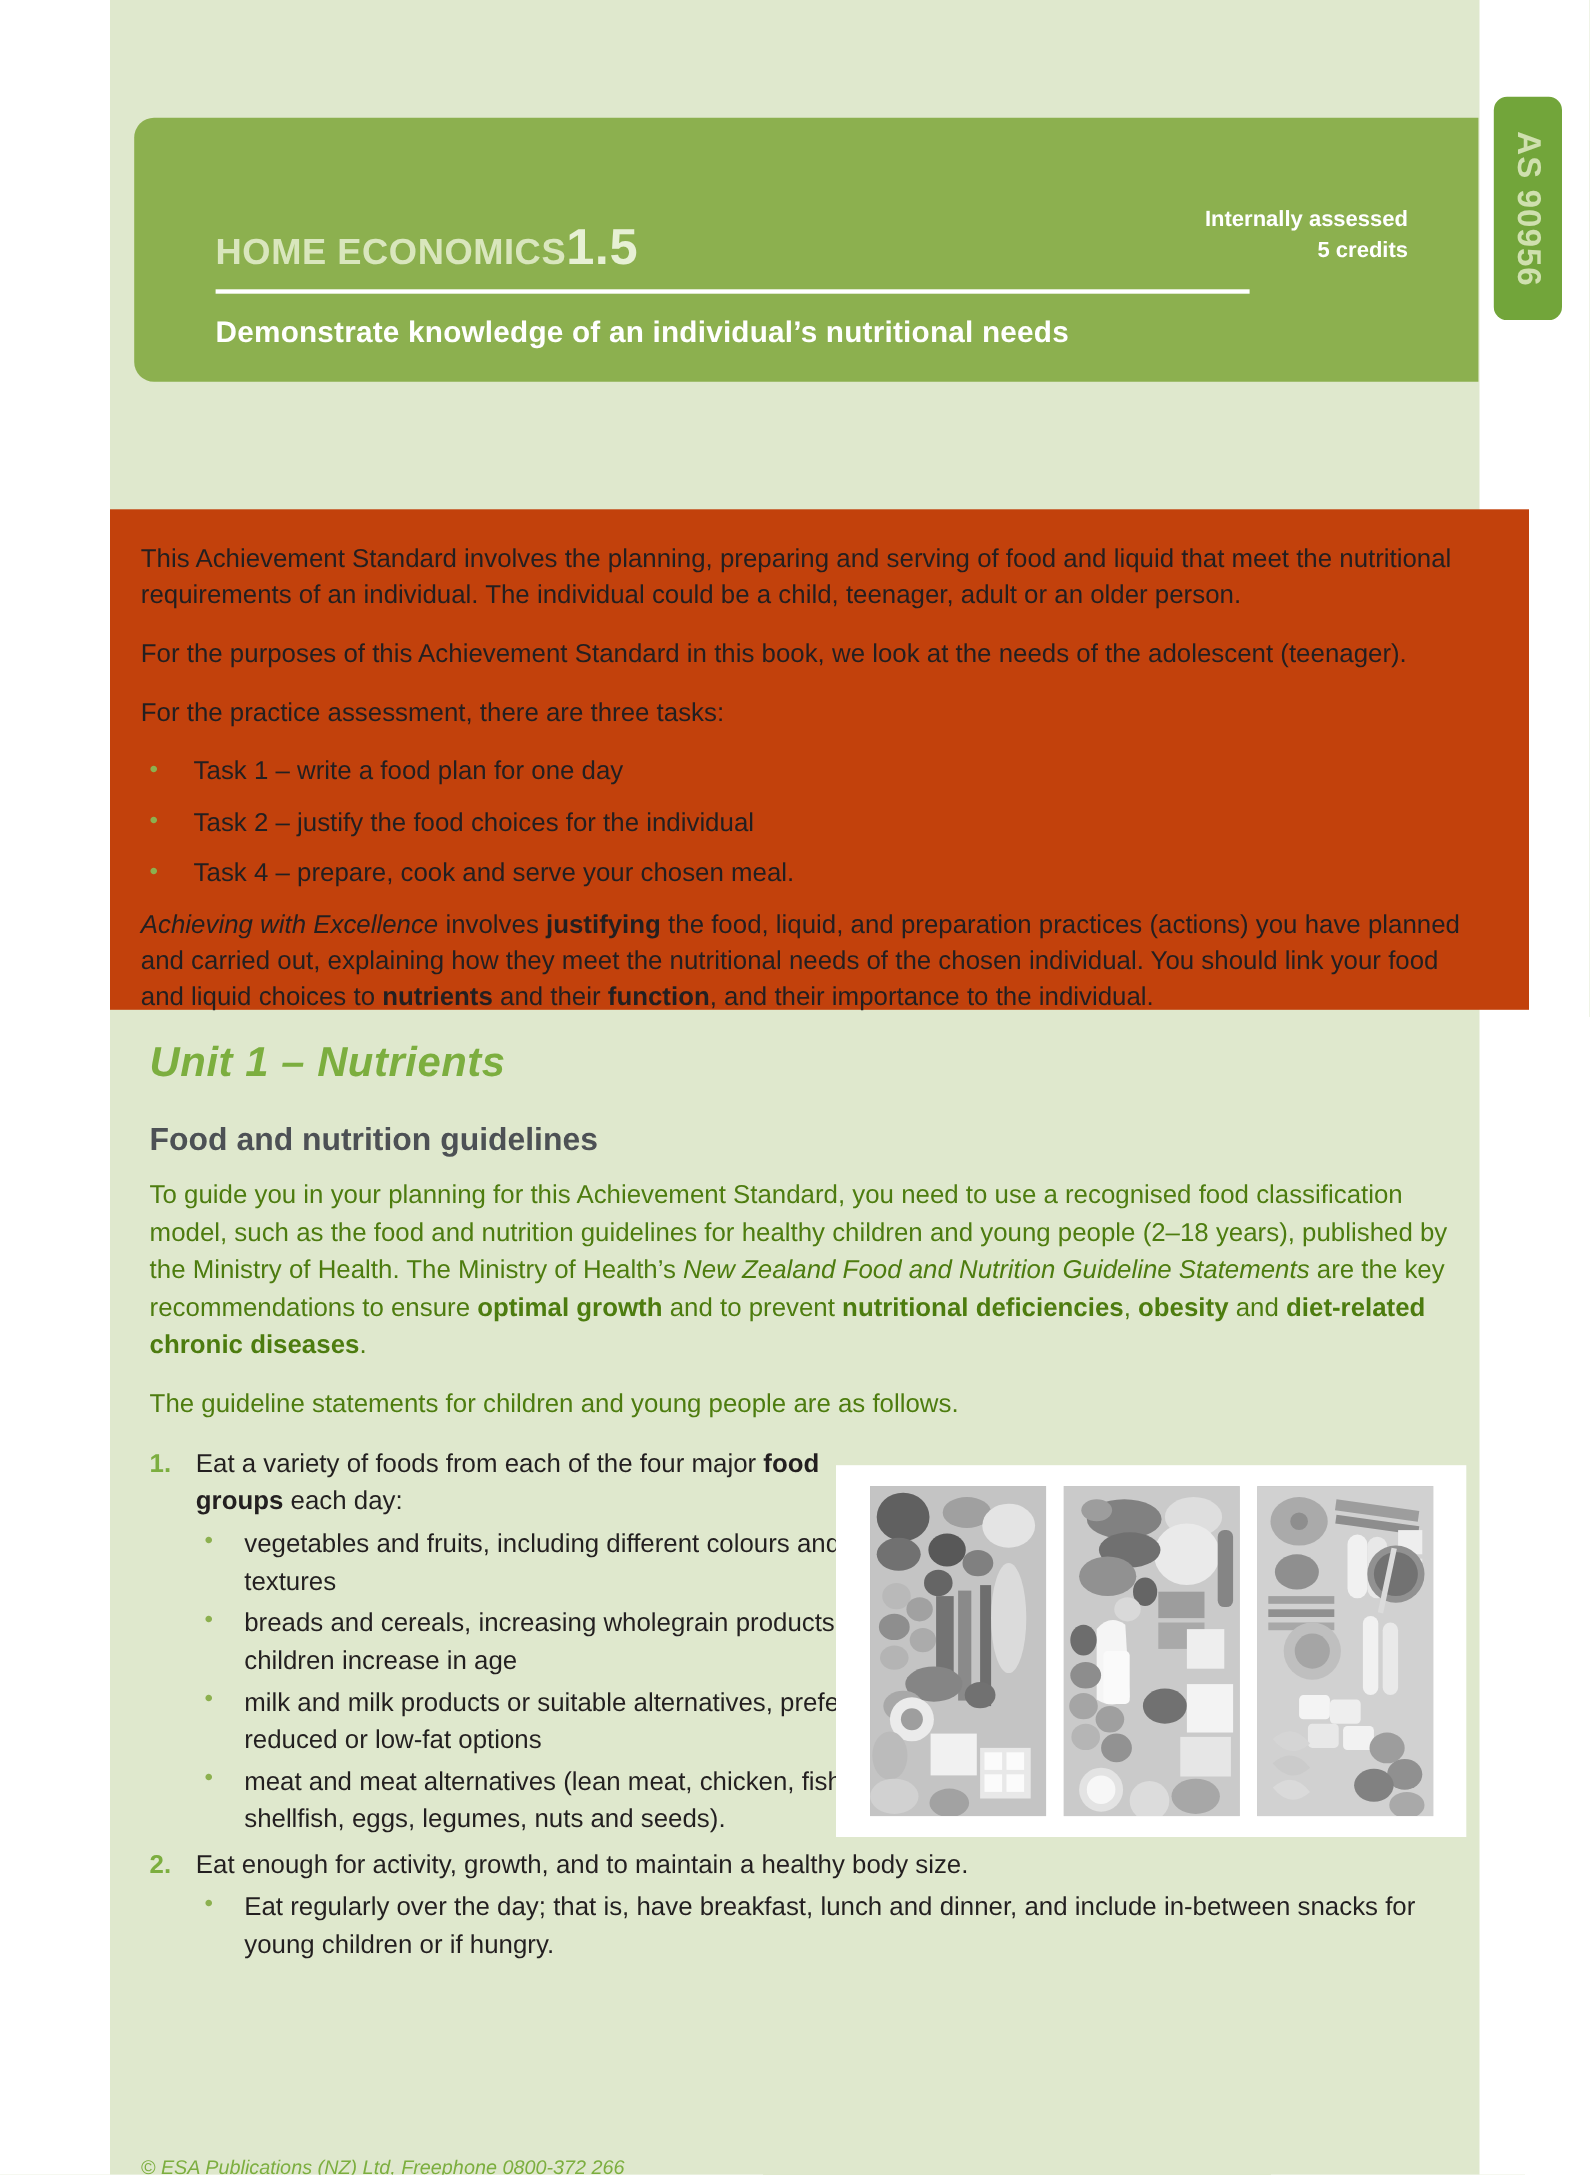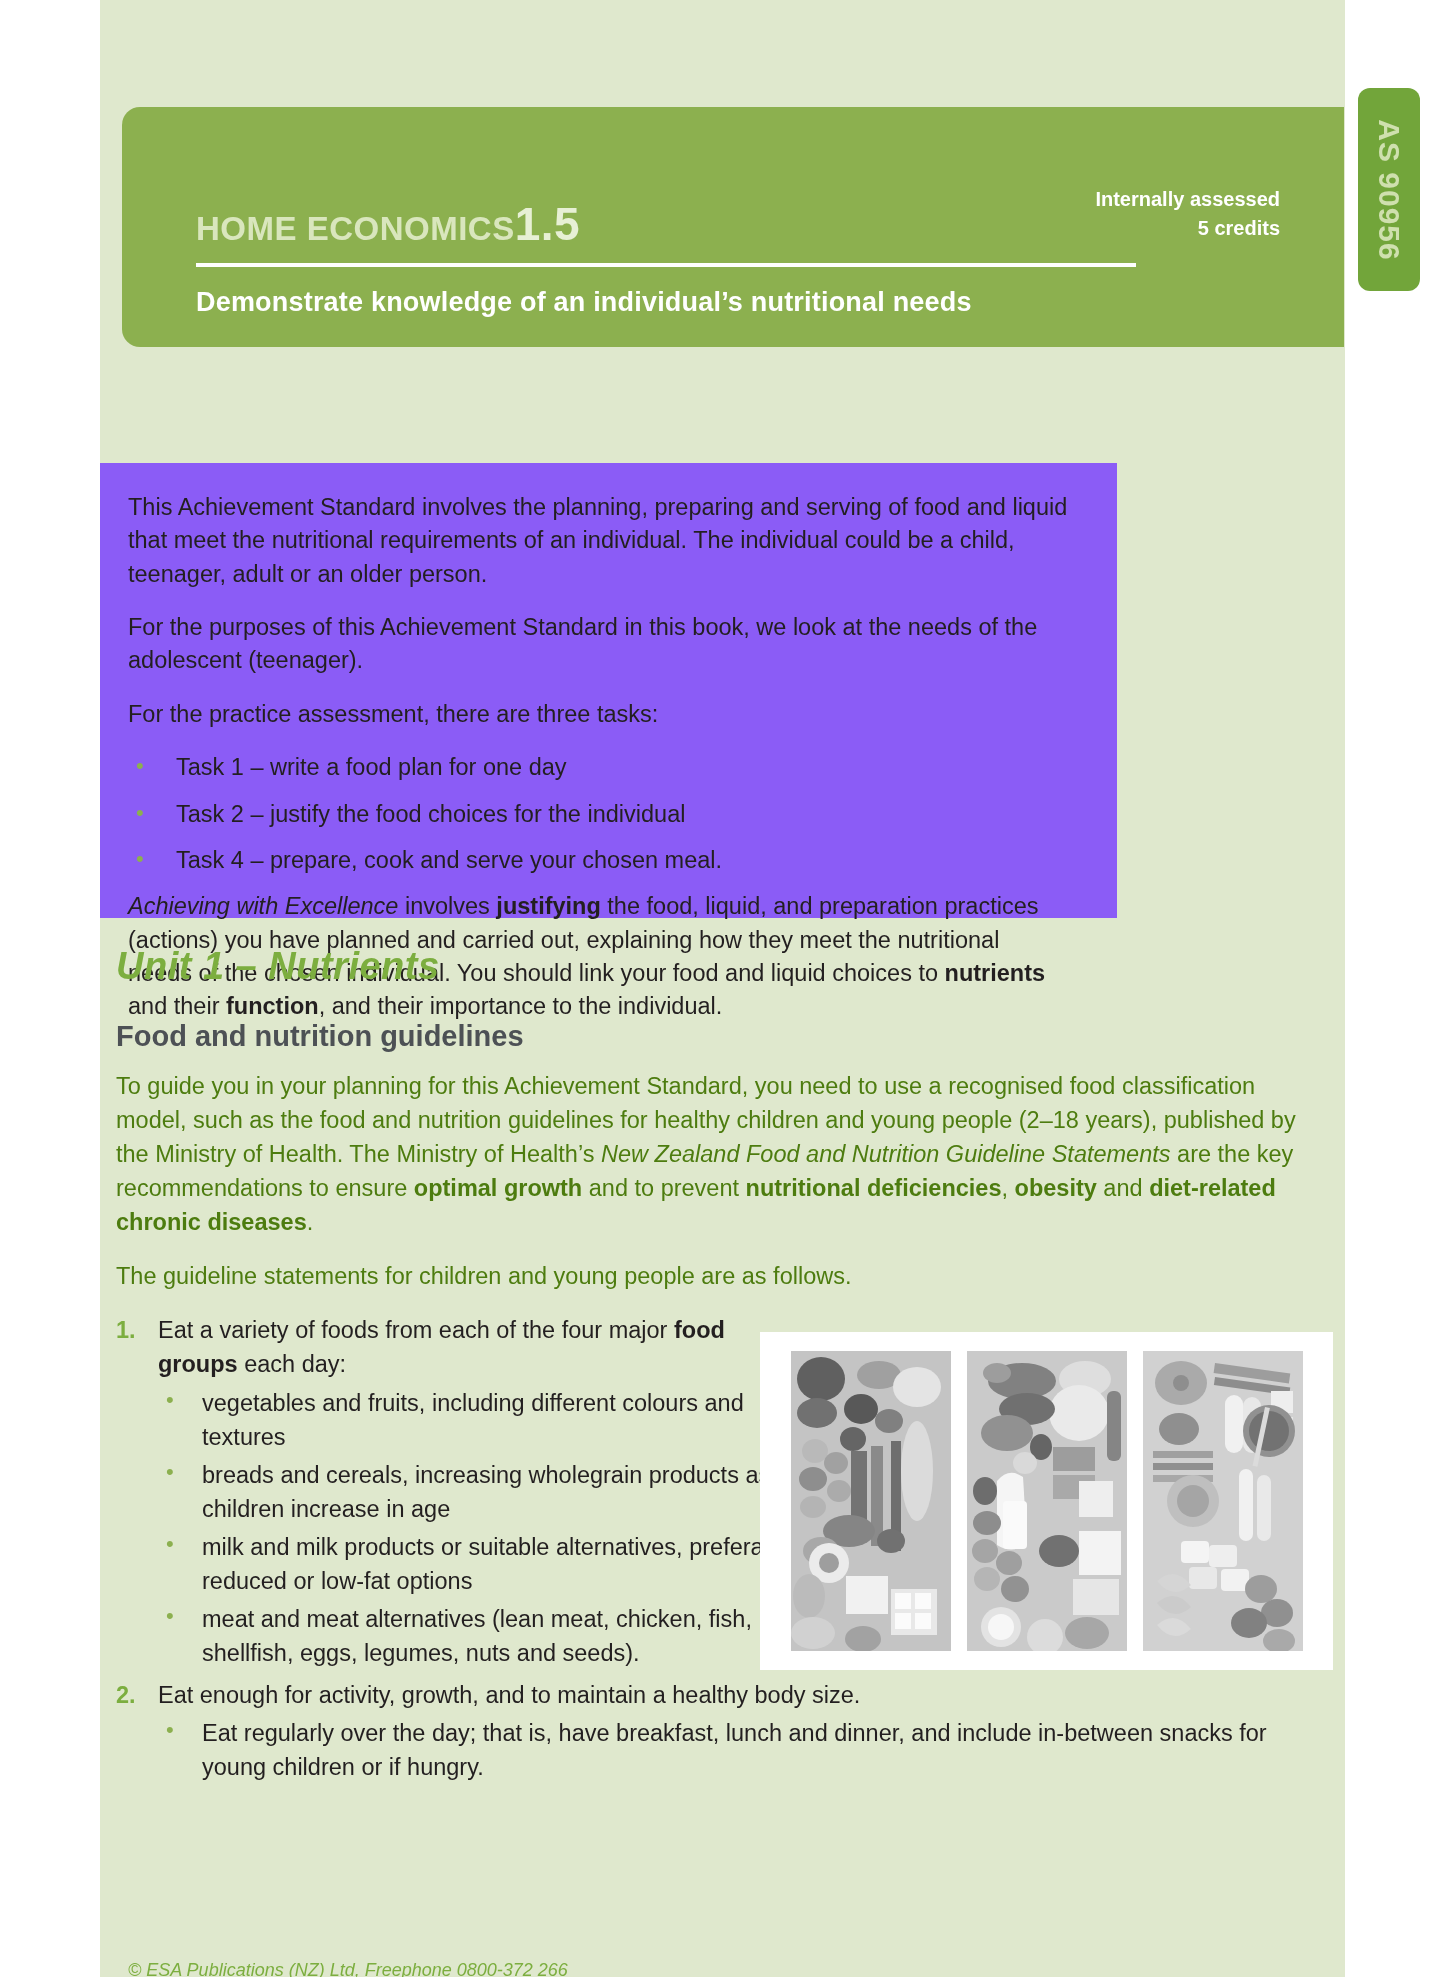--- a/index.html
+++ b/index.html
@@ -92,23 +92,23 @@
     font-size: 30px;
     font-weight: bold;
     letter-spacing: 1px;
   }
 
   
   .intro-box {
     position: absolute;
     left: 100px;
     top: 463px;
-    width: 1017px;
+    width: 1290px;
     height: 455px;
-    background: #8b5cf6;
+    background: #c2410c;
     padding: 28px 48px 26px 28px;
   }
   .intro-box p {
     margin: 0 0 20px 0;
     font-size: 23.5px;
     line-height: 1.42;
     color: #231f20;
   }
   .intro-box p:last-child { margin-bottom: 0; }
   .intro-box ul {
@@ -132,21 +132,21 @@
     color: #8cb04f;
     font-size: 22px;
   }
 
   
   .content {
     position: absolute;
     left: 100px;
     top: 945px;
     width: 1245px;
-    padding: 0 24px 0 16px;
+    padding: 0 24px 0 36px;
   }
   .unit-title {
     font-size: 38px;
     font-style: italic;
     font-weight: bold;
     color: #7cae3f;
     margin: 0 0 32px 0;
     letter-spacing: 0.5px;
   }
   .sec-title {

